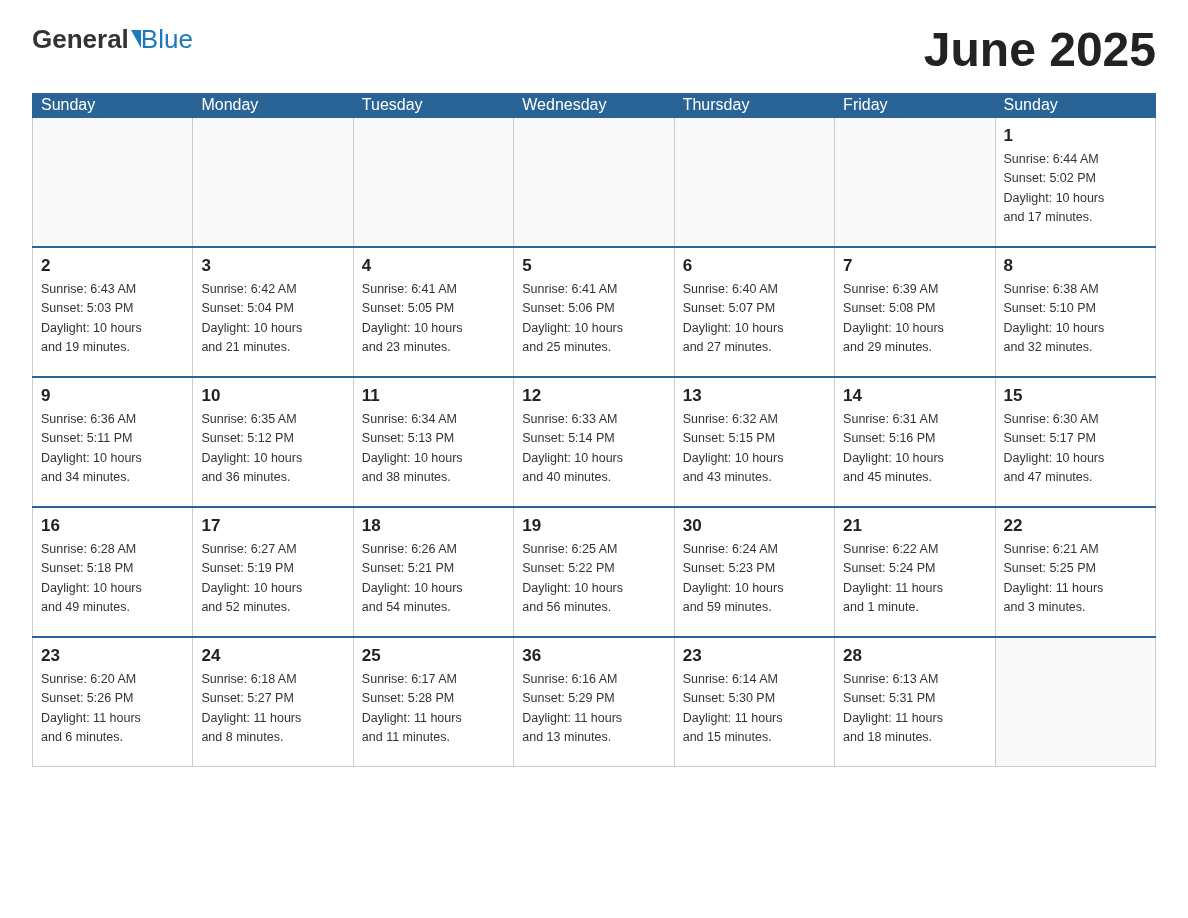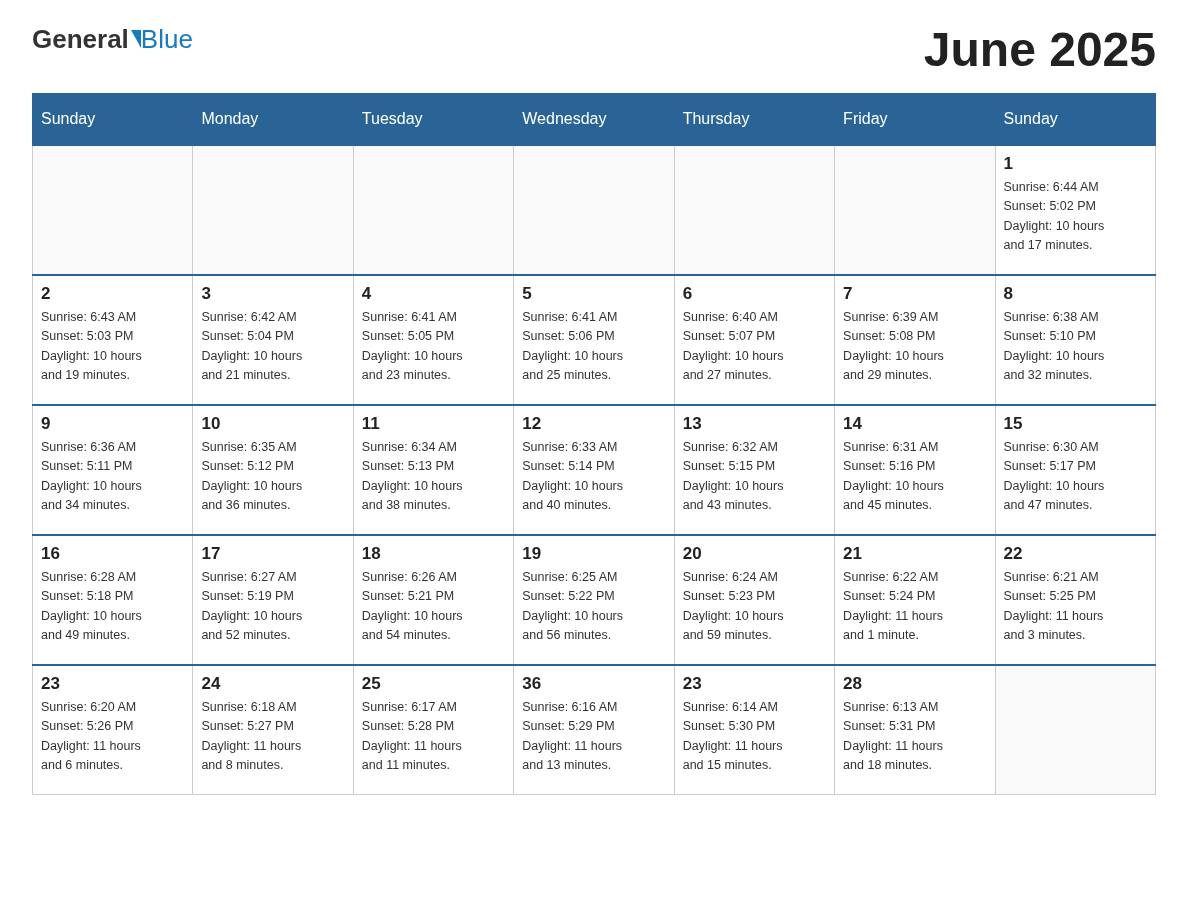--- a/index.html
+++ b/index.html
@@ -58,21 +58,21 @@
       margin-top: 4px;
     }
     .calendar {
       width: 100%;
       border-collapse: collapse;
       margin-top: 8px;
     }
     .calendar th {
       background-color: #2a6496;
       color: #fff;
-      padding: 16px 8px;
+      padding: 2px 8px;
       font-size: 16px;
       font-weight: normal;
       text-align: left;
       border: 1px solid #2a6496;
     }
     .calendar td {
       vertical-align: top;
       border: 1px solid #ccc;
       padding: 8px 8px 10px 8px;
       width: 14.28%;
@@ -210,21 +210,21 @@
         </td>
         <td>
           <div class="day-number">18</div>
           <div class="day-info">Sunrise: 6:26 AM<br>Sunset: 5:21 PM<br>Daylight: 10 hours<br>and 54 minutes.</div>
         </td>
         <td>
           <div class="day-number">19</div>
           <div class="day-info">Sunrise: 6:25 AM<br>Sunset: 5:22 PM<br>Daylight: 10 hours<br>and 56 minutes.</div>
         </td>
         <td>
-          <div class="day-number">20</div>
+          <div class="day-number">30</div>
           <div class="day-info">Sunrise: 6:24 AM<br>Sunset: 5:23 PM<br>Daylight: 10 hours<br>and 59 minutes.</div>
         </td>
         <td>
           <div class="day-number">21</div>
           <div class="day-info">Sunrise: 6:22 AM<br>Sunset: 5:24 PM<br>Daylight: 11 hours<br>and 1 minute.</div>
         </td>
         <td>
           <div class="day-number">22</div>
           <div class="day-info">Sunrise: 6:21 AM<br>Sunset: 5:25 PM<br>Daylight: 11 hours<br>and 3 minutes.</div>
         </td>

